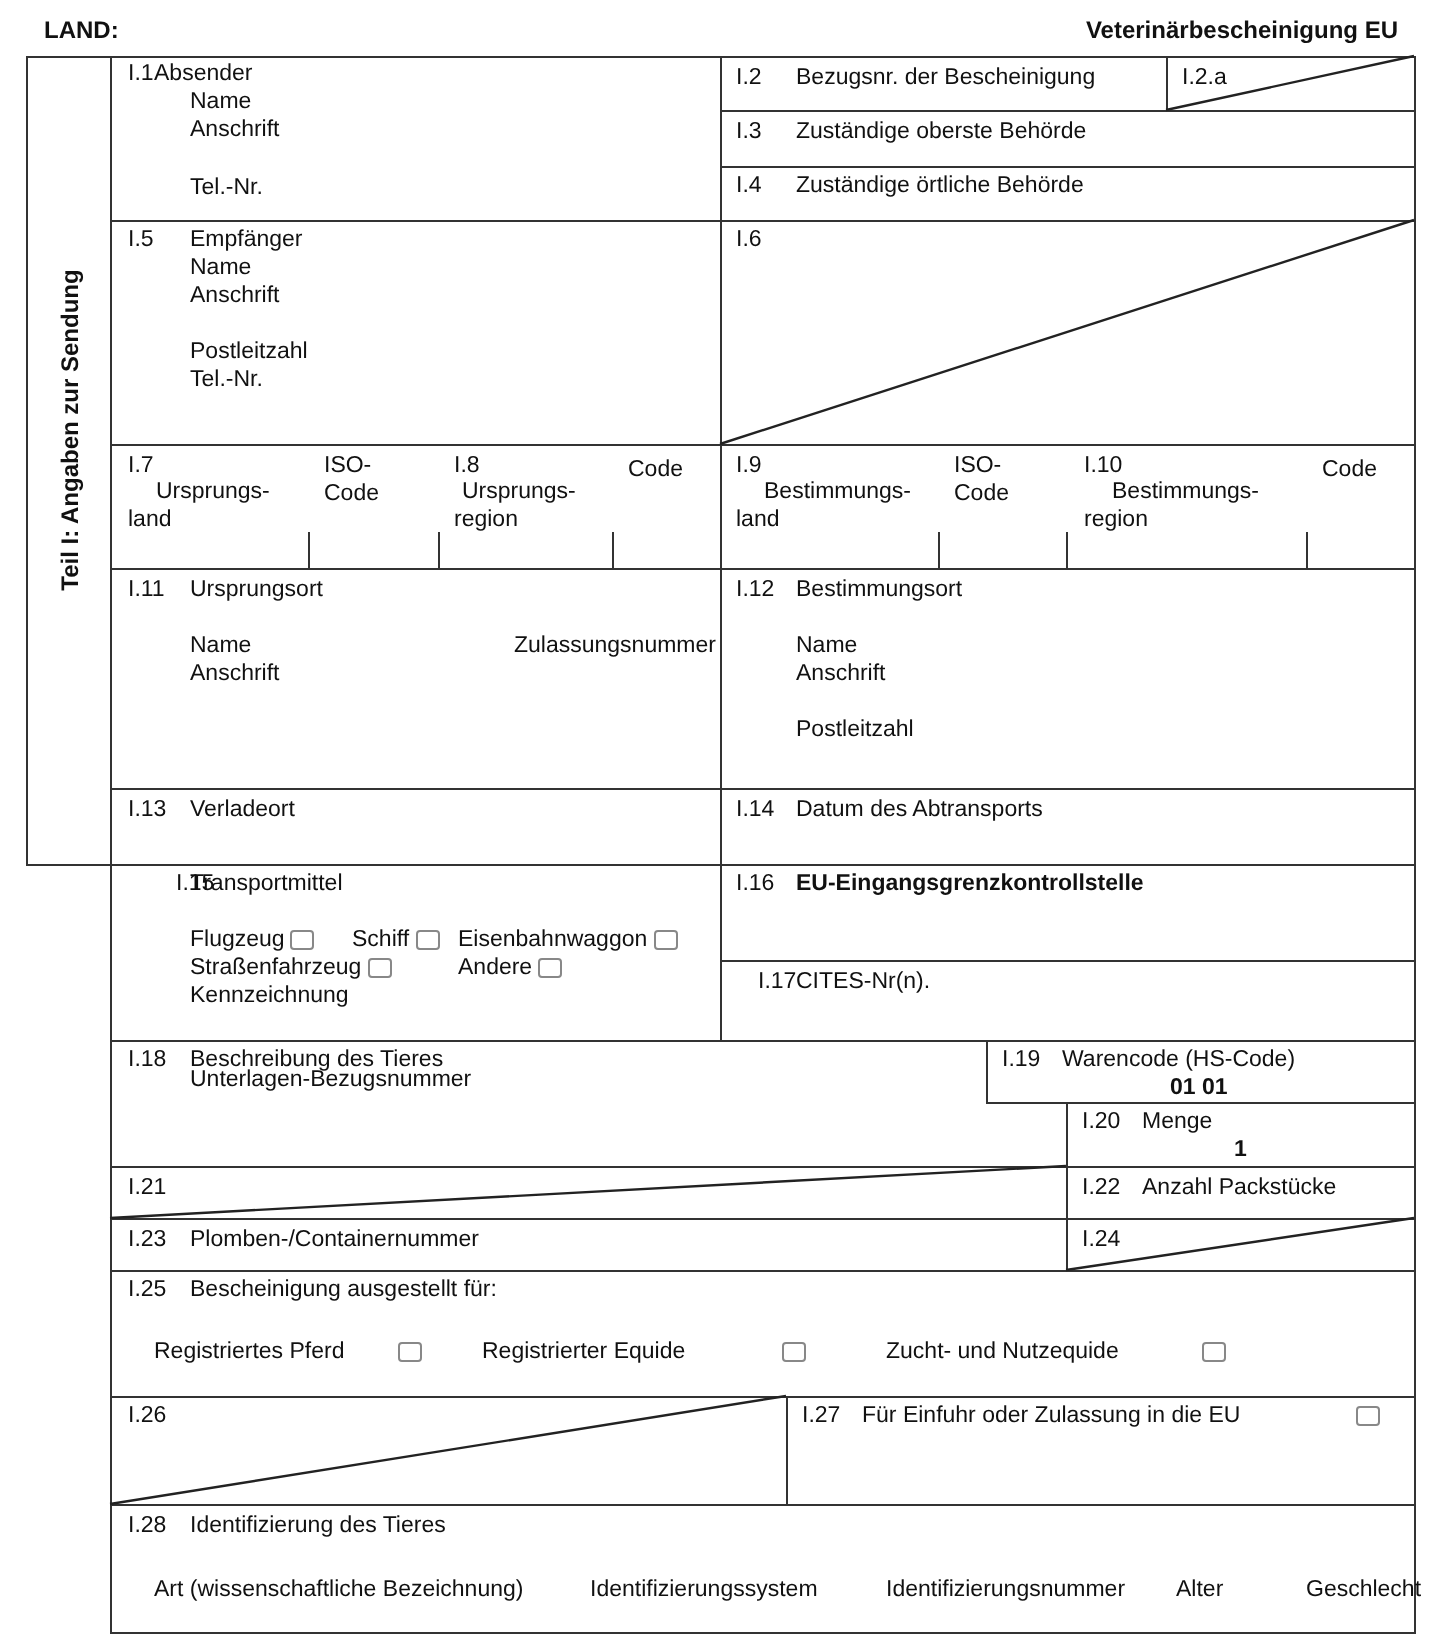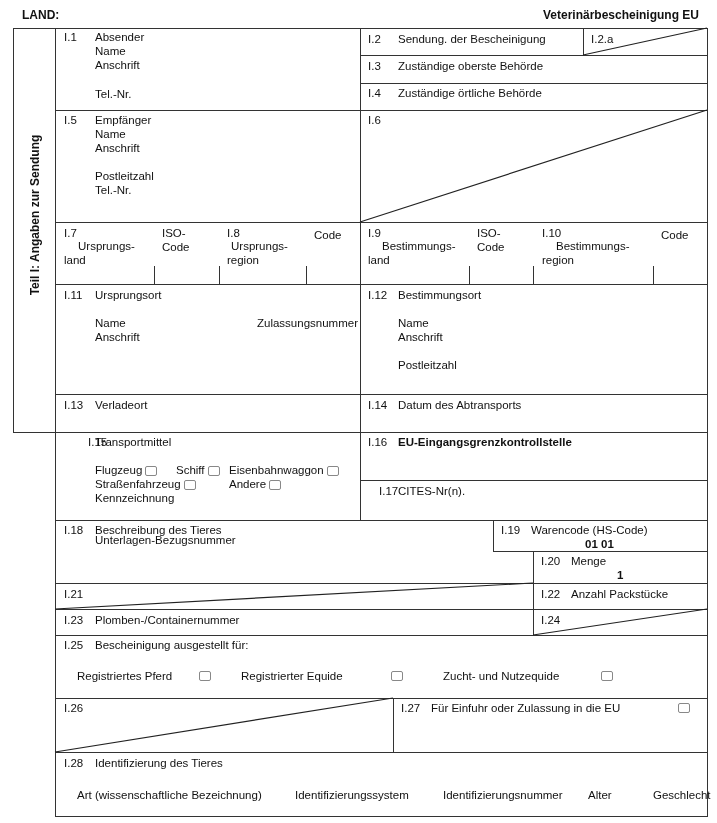--- a/index.html
+++ b/index.html
@@ -65,29 +65,29 @@
 <svg class="diag" width="717" height="823">
   <line x1="583" y1="55" x2="707" y2="28" stroke="#222" stroke-width="1.2"></line>
   <line x1="360" y1="222" x2="707" y2="110" stroke="#222" stroke-width="1.2"></line>
   <line x1="55" y1="609" x2="533" y2="583" stroke="#222" stroke-width="1.2"></line>
   <line x1="533" y1="635" x2="707" y2="609" stroke="#222" stroke-width="1.2"></line>
   <line x1="55" y1="752" x2="393" y2="698" stroke="#222" stroke-width="1.2"></line>
 </svg>
 
 <div>
   <div class="t" style="left:64px;top:30px;">I.1</div>
-  <div class="t" style="left:95px;top:30px;text-align:center;">Absender</div>
+  <div class="t" style="left:77px;top:30px;text-align:center;">Absender</div>
   <div class="t" style="left:95px;top:44px;">Name</div>
   <div class="t" style="left:95px;top:58px;">Anschrift</div>
   <div class="t" style="left:95px;top:87px;">Tel.-Nr.</div>
 </div>
 
 <div>
   <div class="t" style="left:368px;top:32px;">I.2</div>
-  <div class="t" style="left:398px;top:32px;">Sendung. der Bescheinigung</div>
+  <div class="t" style="left:398px;top:32px;">Bezugsnr. der Bescheinigung</div>
 </div>
 <div class="t" style="left:591px;top:32px;">I.2.a</div>
 
 <div>
   <div class="t" style="left:368px;top:59px;">I.3</div>
   <div class="t" style="left:398px;top:59px;">Zuständige oberste Behörde</div>
 </div>
 <div>
   <div class="t" style="left:368px;top:86px;">I.4</div>
   <div class="t" style="left:398px;top:86px;">Zuständige örtliche Behörde</div>

